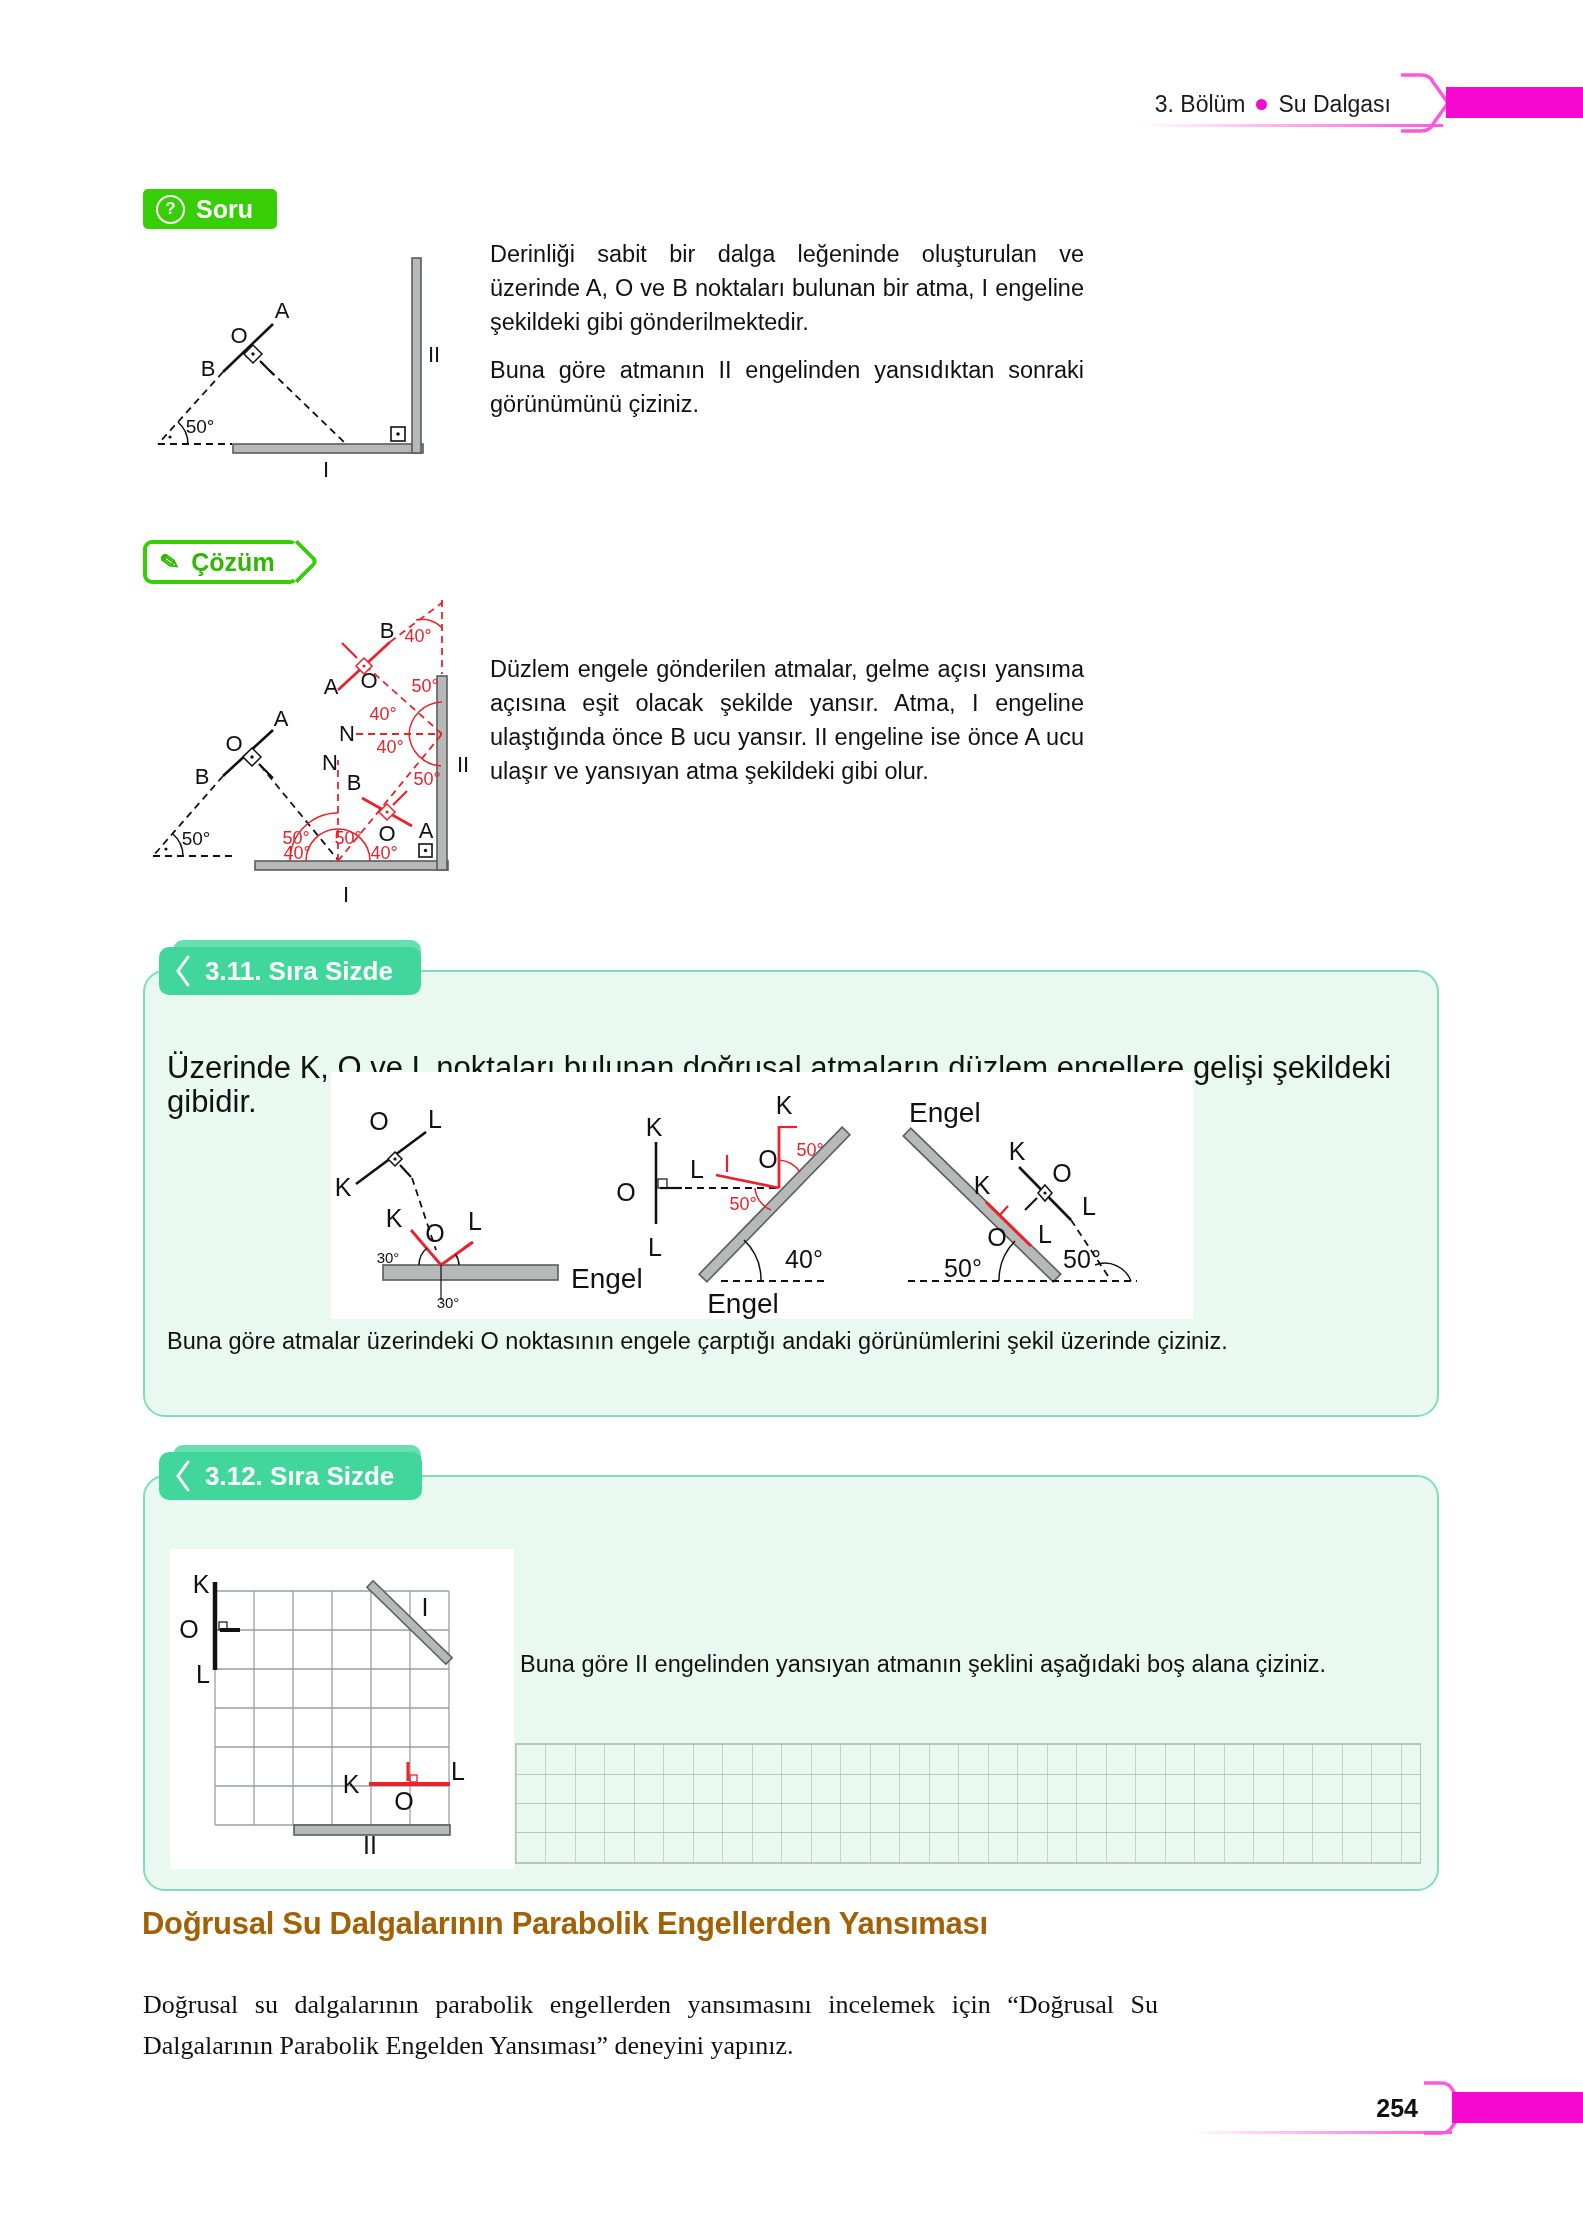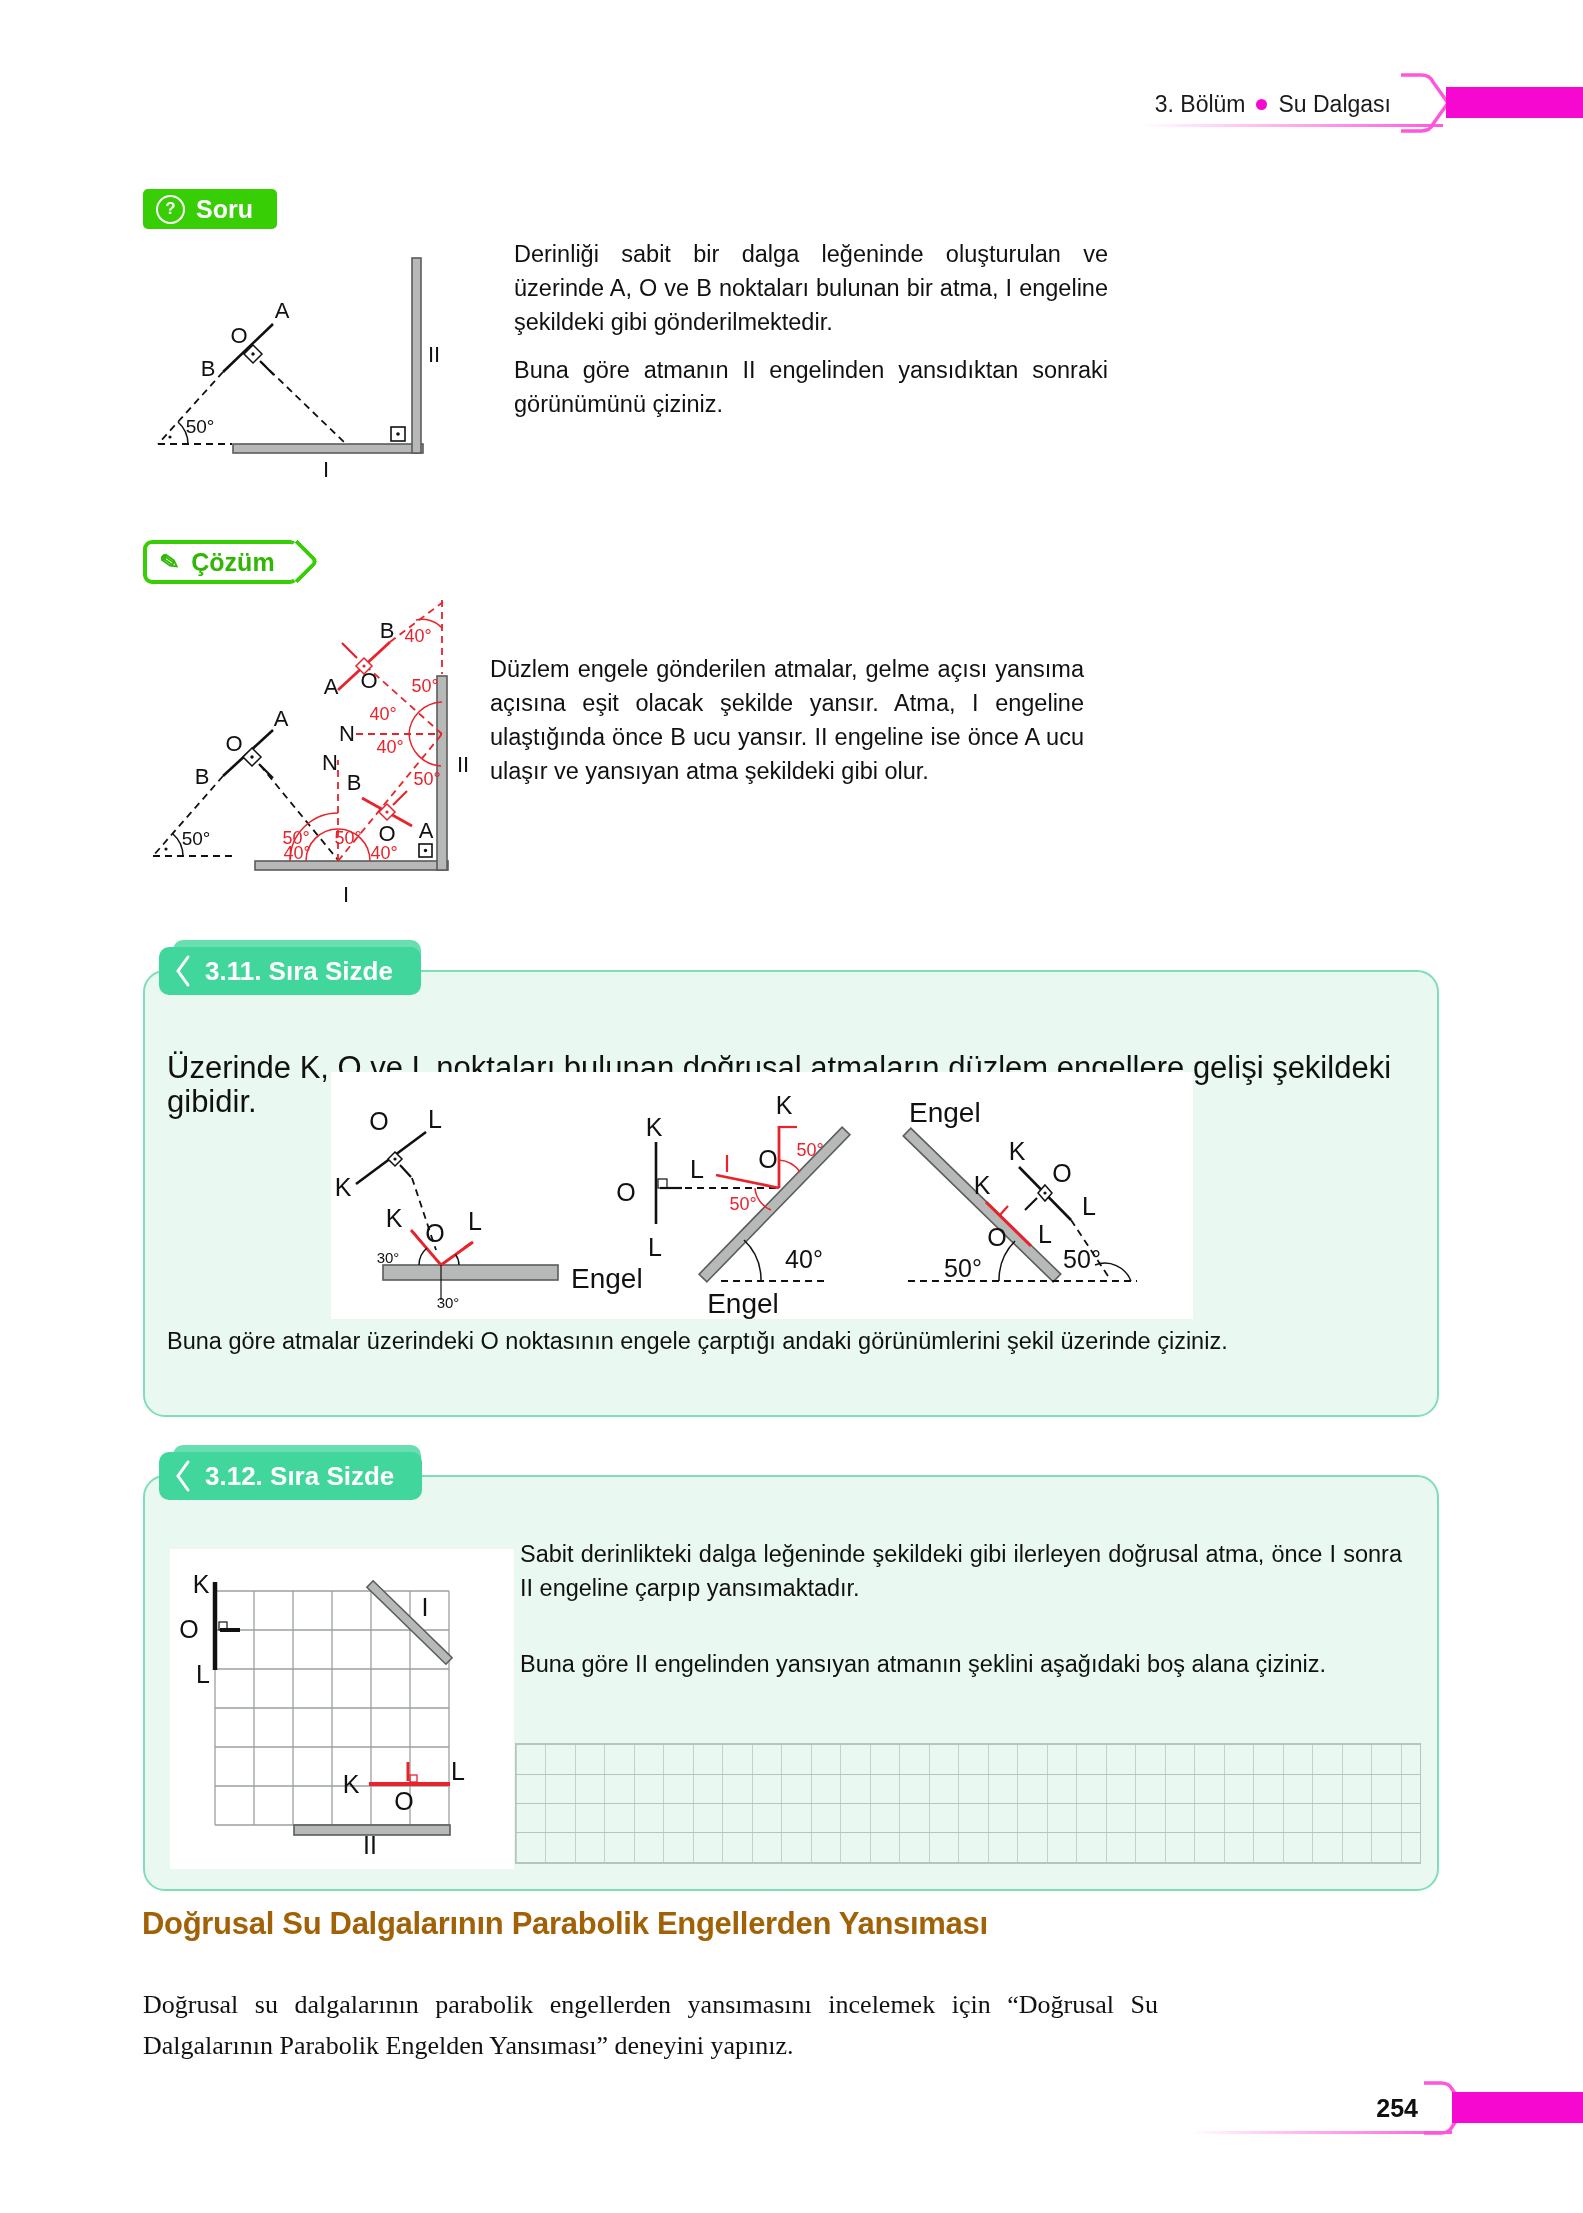--- a/index.html
+++ b/index.html
@@ -41,21 +41,21 @@
   .mint-box{position:absolute;left:143px;width:1292px;background:#eaf8f2;
     border:2px solid #80deb6;border-radius:22px;margin-top:7px;}
   .badge-back{position:absolute;top:-32px;left:28px;height:46px;background:#68dfb1;border-radius:10px;}
   .badge-mint{position:absolute;top:-25px;left:14px;display:flex;align-items:center;gap:13px;
     height:48px;padding:0 28px 0 15px;background:#41d79c;border-radius:10px;
     color:#fff;font-weight:bold;font-size:26px;}
 
   
   .para{font-size:23.5px;line-height:34px;text-align:justify;margin:0;}
   .bold{font-weight:normal;}
-  .soru-text{position:absolute;left:490px;top:237px;width:594px;margin-left:24px;}
+  .soru-text{position:absolute;left:490px;top:237px;width:594px;}
   .soru-text p + p{margin-top:14px;}
   .cozum-text{position:absolute;left:490px;top:652px;width:594px;}
   .box-intro{position:absolute;left:22px;top:48px;right:28px;font-size:31px;line-height:34px;}
   .fig311{position:absolute;left:186px;top:100px;width:862px;height:247px;background:#fff;}
   .bold311{position:absolute;left:22px;top:352px;width:1250px;line-height:35px;}
   .fig312{position:absolute;left:25px;top:72px;width:344px;height:320px;background:#fff;}
   .para312{position:absolute;left:375px;top:60px;width:882px;}
   .bold312{position:absolute;left:375px;top:170px;width:888px;}
   .draw-grid{position:absolute;left:370px;top:266px;right:16px;height:119px;
     border:1px solid #b9c4bf;
@@ -334,21 +334,20 @@
           <text x="19" y="89" class="sl lb2" text-anchor="middle">O</text>
           <text x="33" y="134" class="sl lb2" text-anchor="middle">L</text>
           <text x="255" y="67" class="sl lb2" text-anchor="middle">I</text>
           <text x="181" y="244" class="sl lb2" text-anchor="middle">K</text>
           <text x="288" y="231" class="sl lb2" text-anchor="middle">L</text>
           <text x="234" y="261" class="sl lb2" text-anchor="middle">O</text>
           <text x="200" y="305" class="sl lb2" text-anchor="middle">II</text>
         </svg>
     </div>
 
-    <p class="para para312">Sabit derinlikteki dalga leğeninde şekildeki gibi ilerleyen doğrusal atma, önce I sonra II engeline çarpıp yansımaktadır.</p>
     <p class="para bold bold312">Buna göre II engelinden yansıyan atmanın şeklini aşağıdaki boş alana çiziniz.</p>
     <div class="draw-grid"></div>
   </div>
 
   <div class="bottom-heading">Doğrusal Su Dalgalarının Parabolik Engellerden Yansıması</div>
   <p class="serif-para">Doğrusal su dalgalarının parabolik engellerden yansımasını incelemek için “Doğrusal Su Dalgalarının Parabolik Engelden Yansıması” deneyini yapınız.</p>
 
   <div class="f-underline"></div>
   <div class="f-text">254</div>
   <svg class="f-chev" width="50" height="56" viewBox="0 0 50 56">

